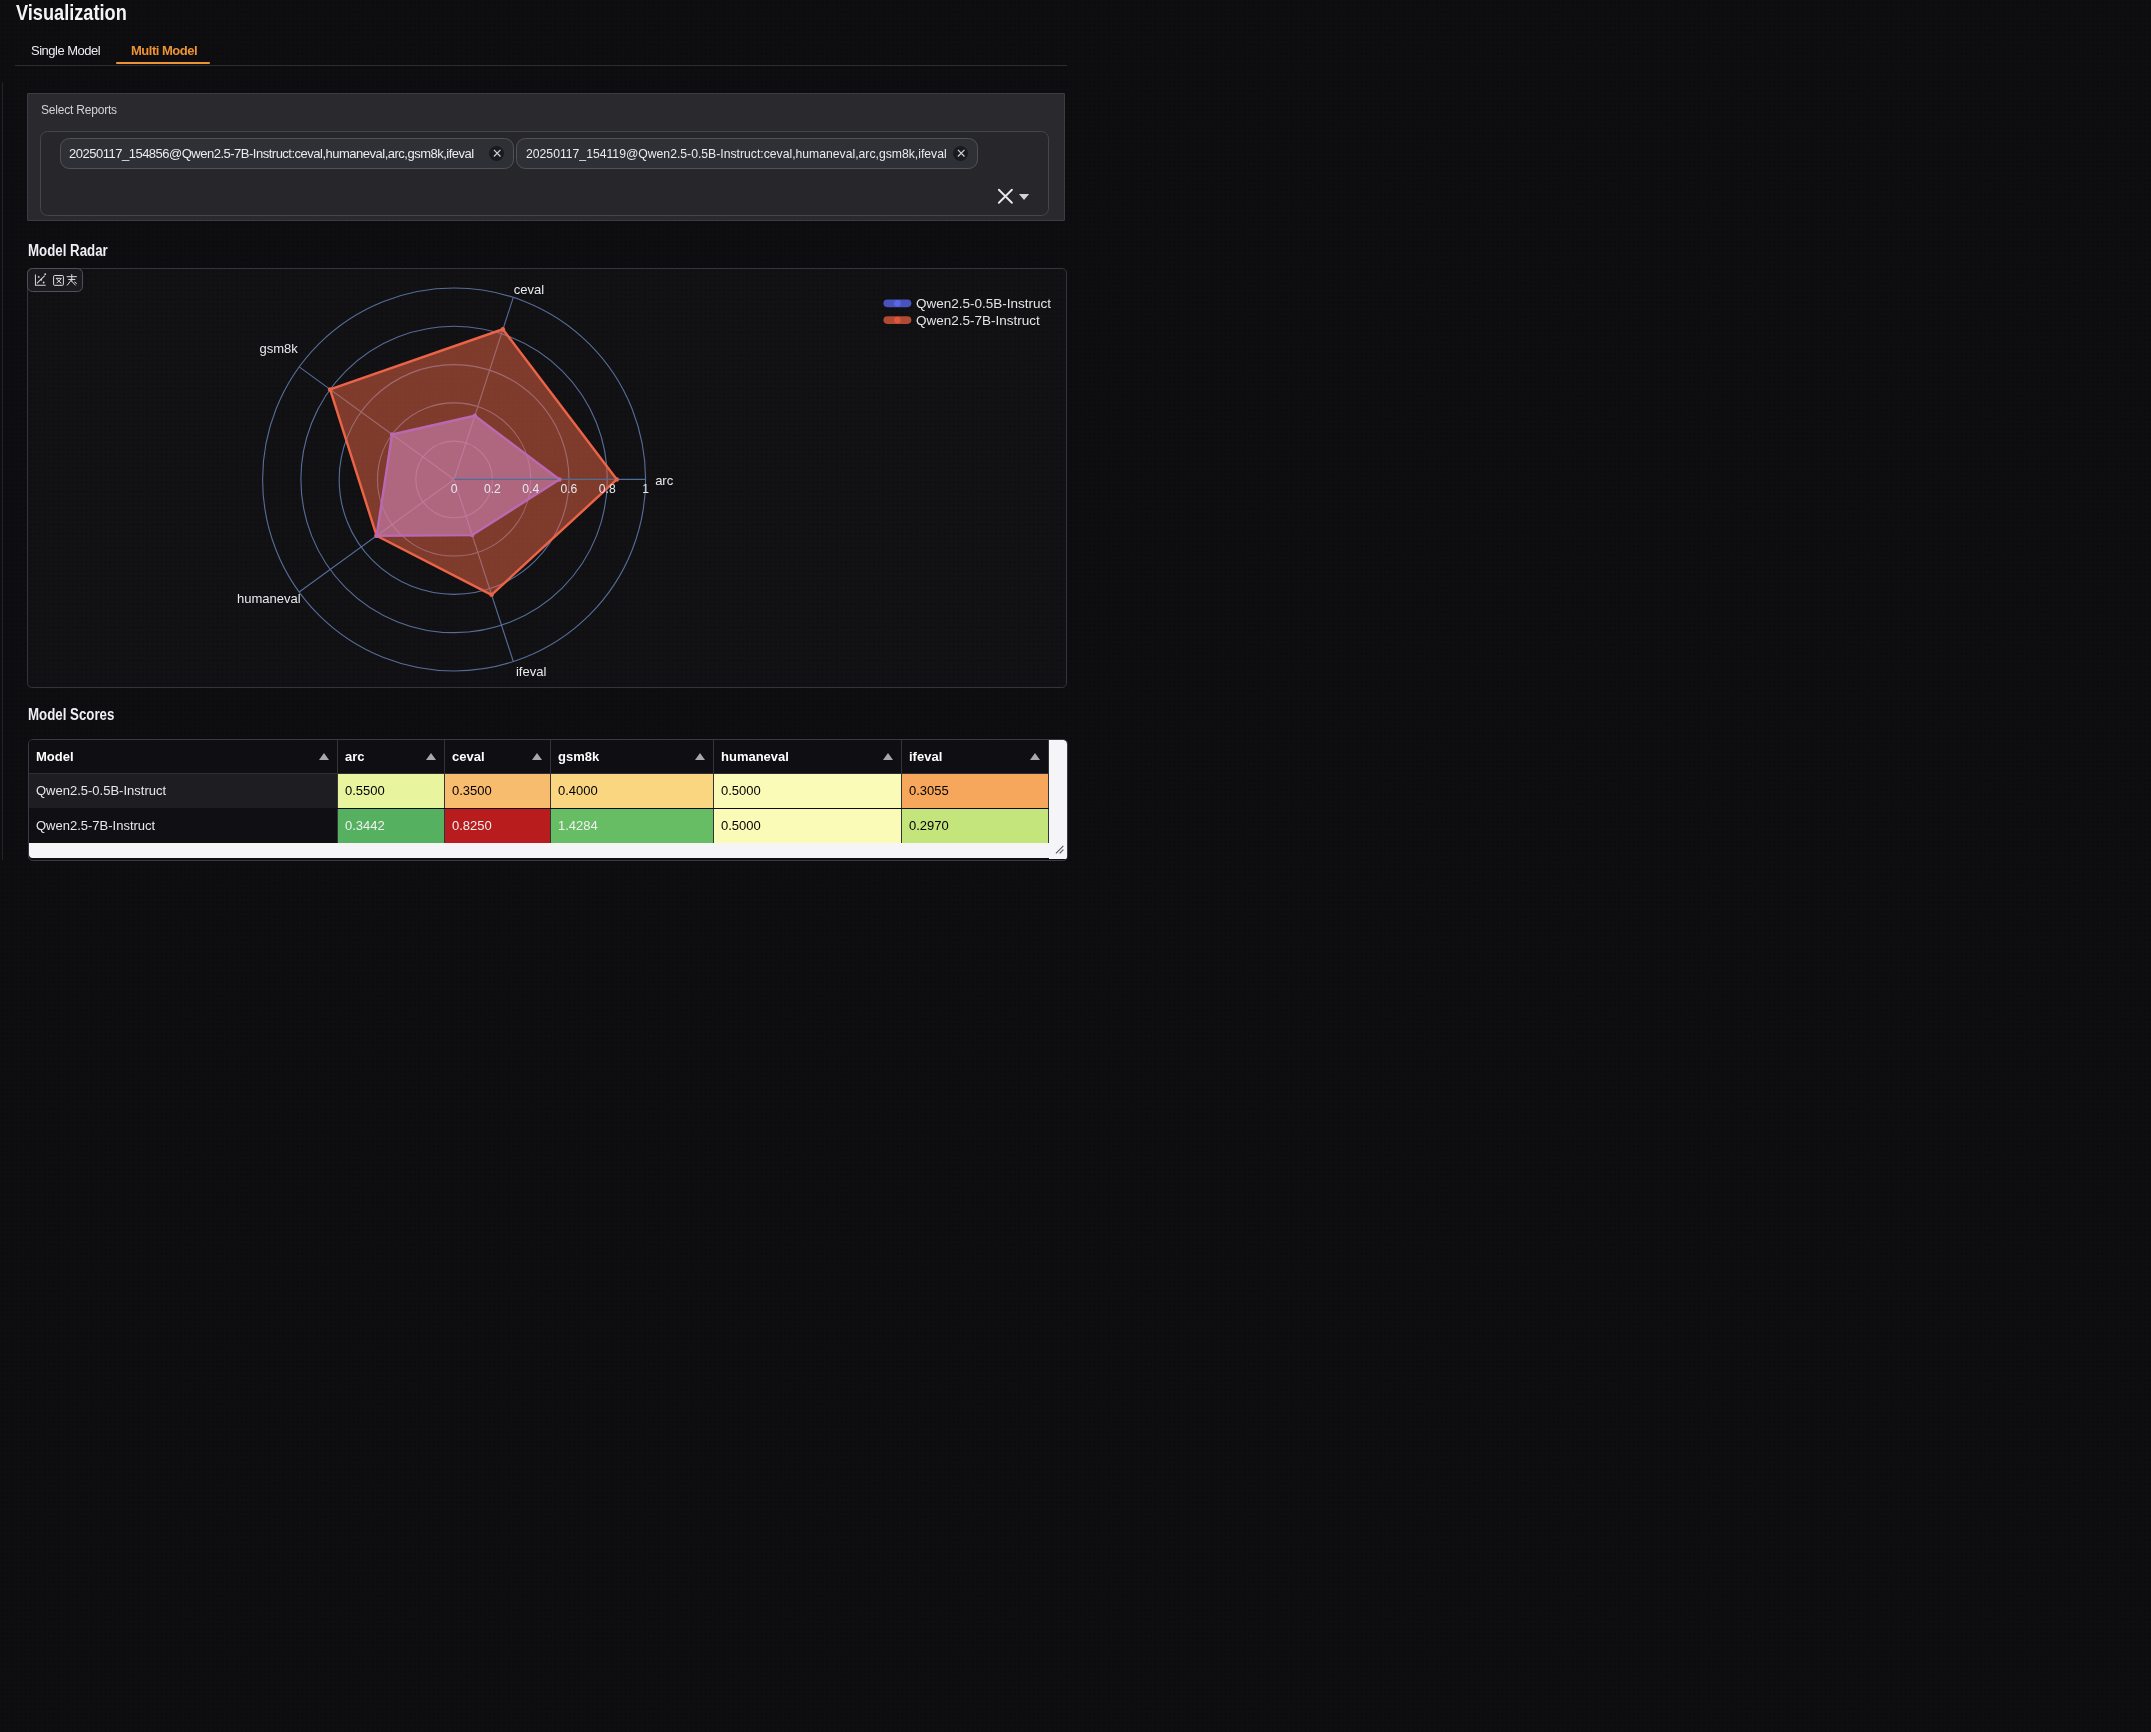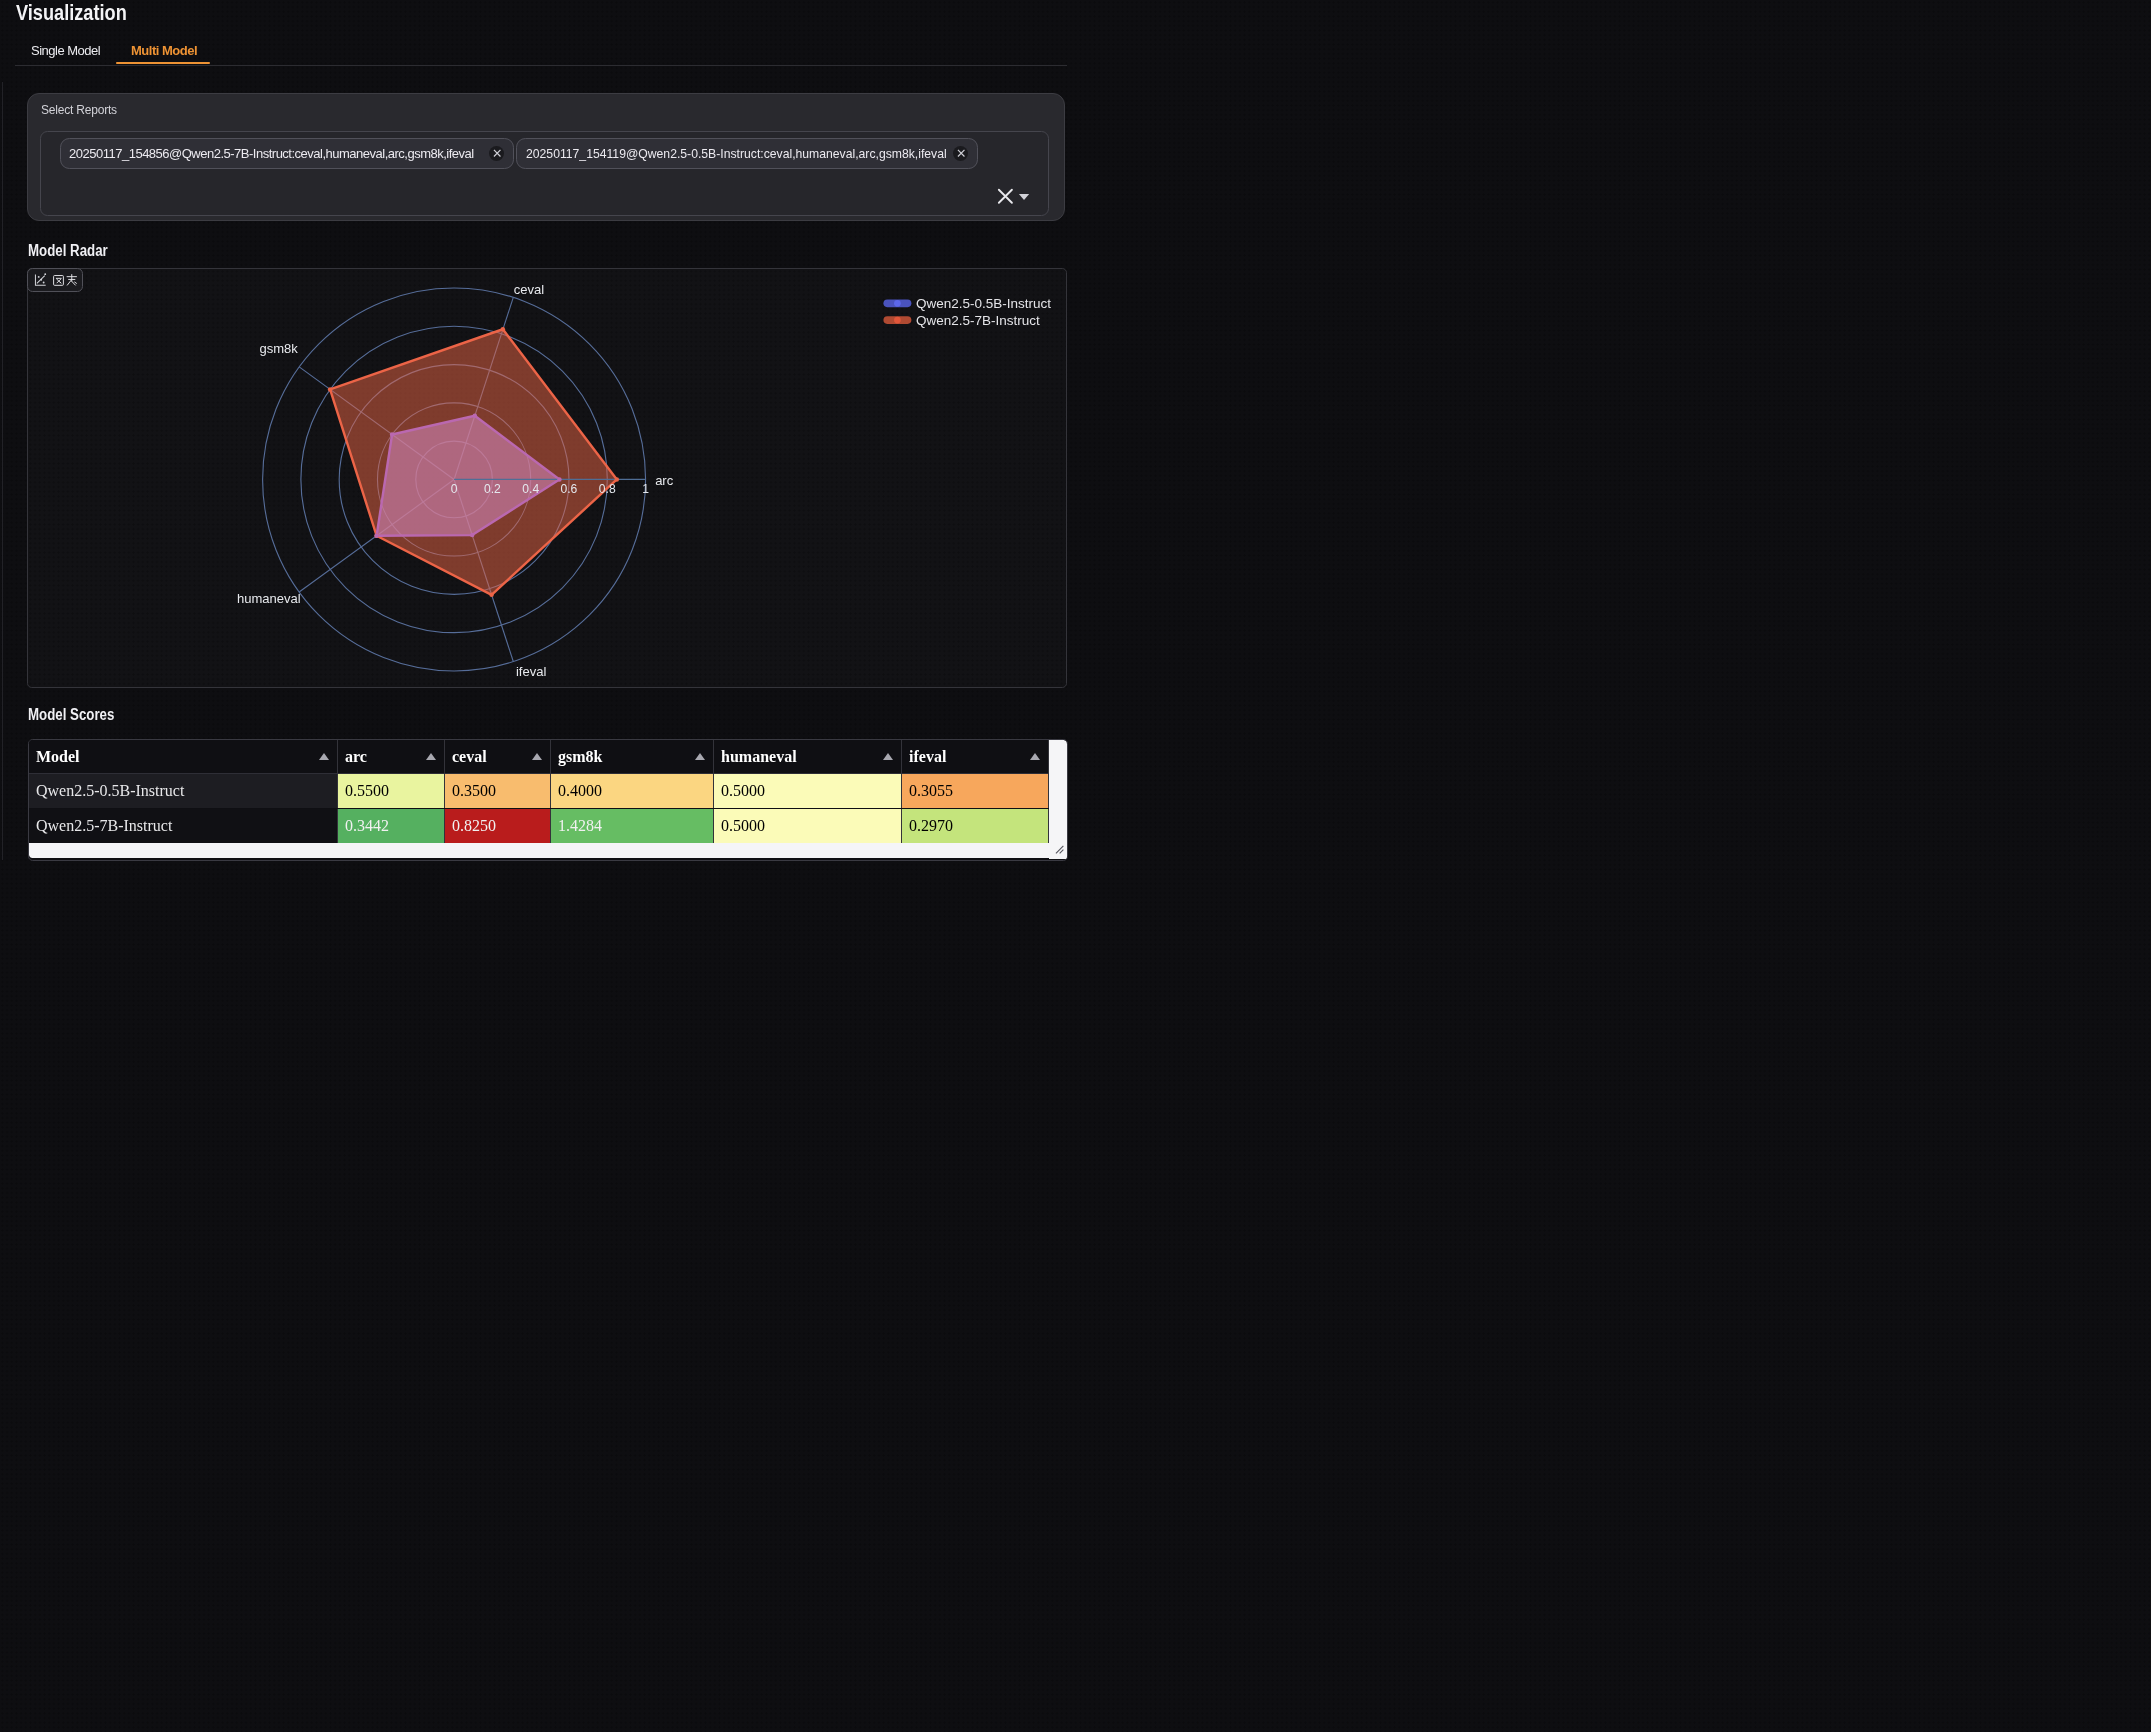--- a/index.html
+++ b/index.html
@@ -5,42 +5,42 @@
 body{position:relative;font-family:"Liberation Sans",sans-serif;color:#e8e8ec;
 background-color:#0e0e11;
 background-image:radial-gradient(rgba(0,0,0,0.22) 0.9px,transparent 1.2px);background-size:4.7px 4.7px}
 #title{position:absolute;left:16px;top:0.5px;font-size:21.4px;font-weight:700;color:#f4f4f6;transform:scaleX(0.85);transform-origin:left top}
 .tabtxt{position:absolute;top:43px;font-size:13px;letter-spacing:-0.5px}
 #tab1{left:31px;color:#ececf0}
 #tab2{left:131px;color:#ee9334;font-weight:600}
 #tabline{position:absolute;left:116px;top:62px;width:94px;height:2.3px;background:#ee9334;border-radius:0.9px}
 #divider{position:absolute;left:15.4px;top:65px;width:1052px;height:0.9px;background:#2c2c31}
 #leftline{position:absolute;left:1.9px;top:82px;width:0.9px;height:778px;background:#222227}
-#panel{position:absolute;left:27px;top:93px;width:1038px;height:128px;background:#29292e;border:0.9px solid #3c3c42;border-radius:12px}
+#panel{position:absolute;left:27px;top:93px;width:1038px;height:128px;background:#29292e;border:0.9px solid #3c3c42;border-radius:1px}
 #panel .lab{position:absolute;left:13px;top:9.3px;font-size:12px;letter-spacing:-0.2px;color:#d2d2d8}
 #ddbox{position:absolute;left:11.7px;top:37px;width:1009px;height:85px;border:0.9px solid #45454d;border-radius:7.5px;background:#26262b}
 .chip{position:absolute;top:6px;height:31px;background:#2f2f36;border:0.9px solid #51515a;border-radius:9.3px}
 .chip .t{position:absolute;left:8.4px;top:6.5px;font-size:13px;letter-spacing:-0.5px;color:#eceaf0;white-space:nowrap}
 .chip .x{position:absolute;right:8.4px;top:7px;width:15px;height:15px;border-radius:50%;background:#1a1a1e}
 .chip .x svg{position:absolute;left:3.3px;top:3.3px}
 #chip1{left:19px;width:454px}
 #chip2{left:475px;width:462px}
 #ddctl{position:absolute;right:8.4px;bottom:8.4px;width:43px;height:20.5px}
 #h2a,#h2b{position:absolute;left:28px;font-size:16px;font-weight:700;color:#f0f0f4;transform:scaleX(0.83);transform-origin:left top}
 #h2a{top:242px}
 #h2b{top:706px}
 #plot{position:absolute;left:27px;top:268px;width:1040px;height:420px;border:0.9px solid #34343a;border-radius:4.7px;background-color:#121215;background-image:radial-gradient(rgba(0,0,0,0.22) 0.9px,transparent 1.2px);background-size:4.7px 4.7px}
 #ptab{position:absolute;left:-0.9px;top:-0.9px;width:56px;height:24px;background:#1b1b1f;border:0.9px solid #505058;border-radius:5.6px;z-index:2}
 .ring{fill:none;stroke:#566d99;stroke-width:1.2}
 .tick{fill:#e4e8ee;font-size:13px;text-anchor:middle}
 .aname{fill:#e8eaee;font-size:14px}
 .leg{fill:#e4e4e8;font-size:14.5px}
 #table{position:absolute;left:28px;top:739px;width:1040px;height:122px;border:0.9px solid #3a3a42;border-radius:4.7px;background:#0f0f13;overflow:hidden}
 .tr{position:absolute;left:0;width:1039px;height:34px}
-.td{position:absolute;top:0;height:34px;font-family:Liberation Serif, serif;font-size:16px;line-height:34px;padding-left:7px;border-right:0.9px solid #33333a;white-space:nowrap;overflow:hidden}
+.td{position:absolute;top:0;height:34px;font-family:Liberation Sans, sans-serif;font-size:13px;line-height:34px;padding-left:7px;border-right:0.9px solid #33333a;white-space:nowrap;overflow:hidden}
 .th{font-weight:700;color:#fff;background:#0f0f13;border-bottom:0.9px solid #2e2e36}
 .arrow{position:absolute;right:8.4px;top:13px;width:0;height:0;border-left:5.1px solid transparent;border-right:5.1px solid transparent;border-bottom:7.5px solid #a8a8b0}
 .c0{left:0;width:309px}
 .c1{left:309px;width:107px}
 .c2{left:416px;width:106px}
 .c3{left:522px;width:163px}
 .c4{left:685px;width:188px}
 .c5{left:873px;width:147px}
 #vbar{position:absolute;left:1020px;top:0;width:18px;height:119px;background:#f5f5f7;border-radius:0 3.7px 0 0}
 #hbar{position:absolute;left:0;top:103px;width:1039px;height:15.4px;background:#f5f5f7;border-radius:0 0 3.7px 3.7px}

